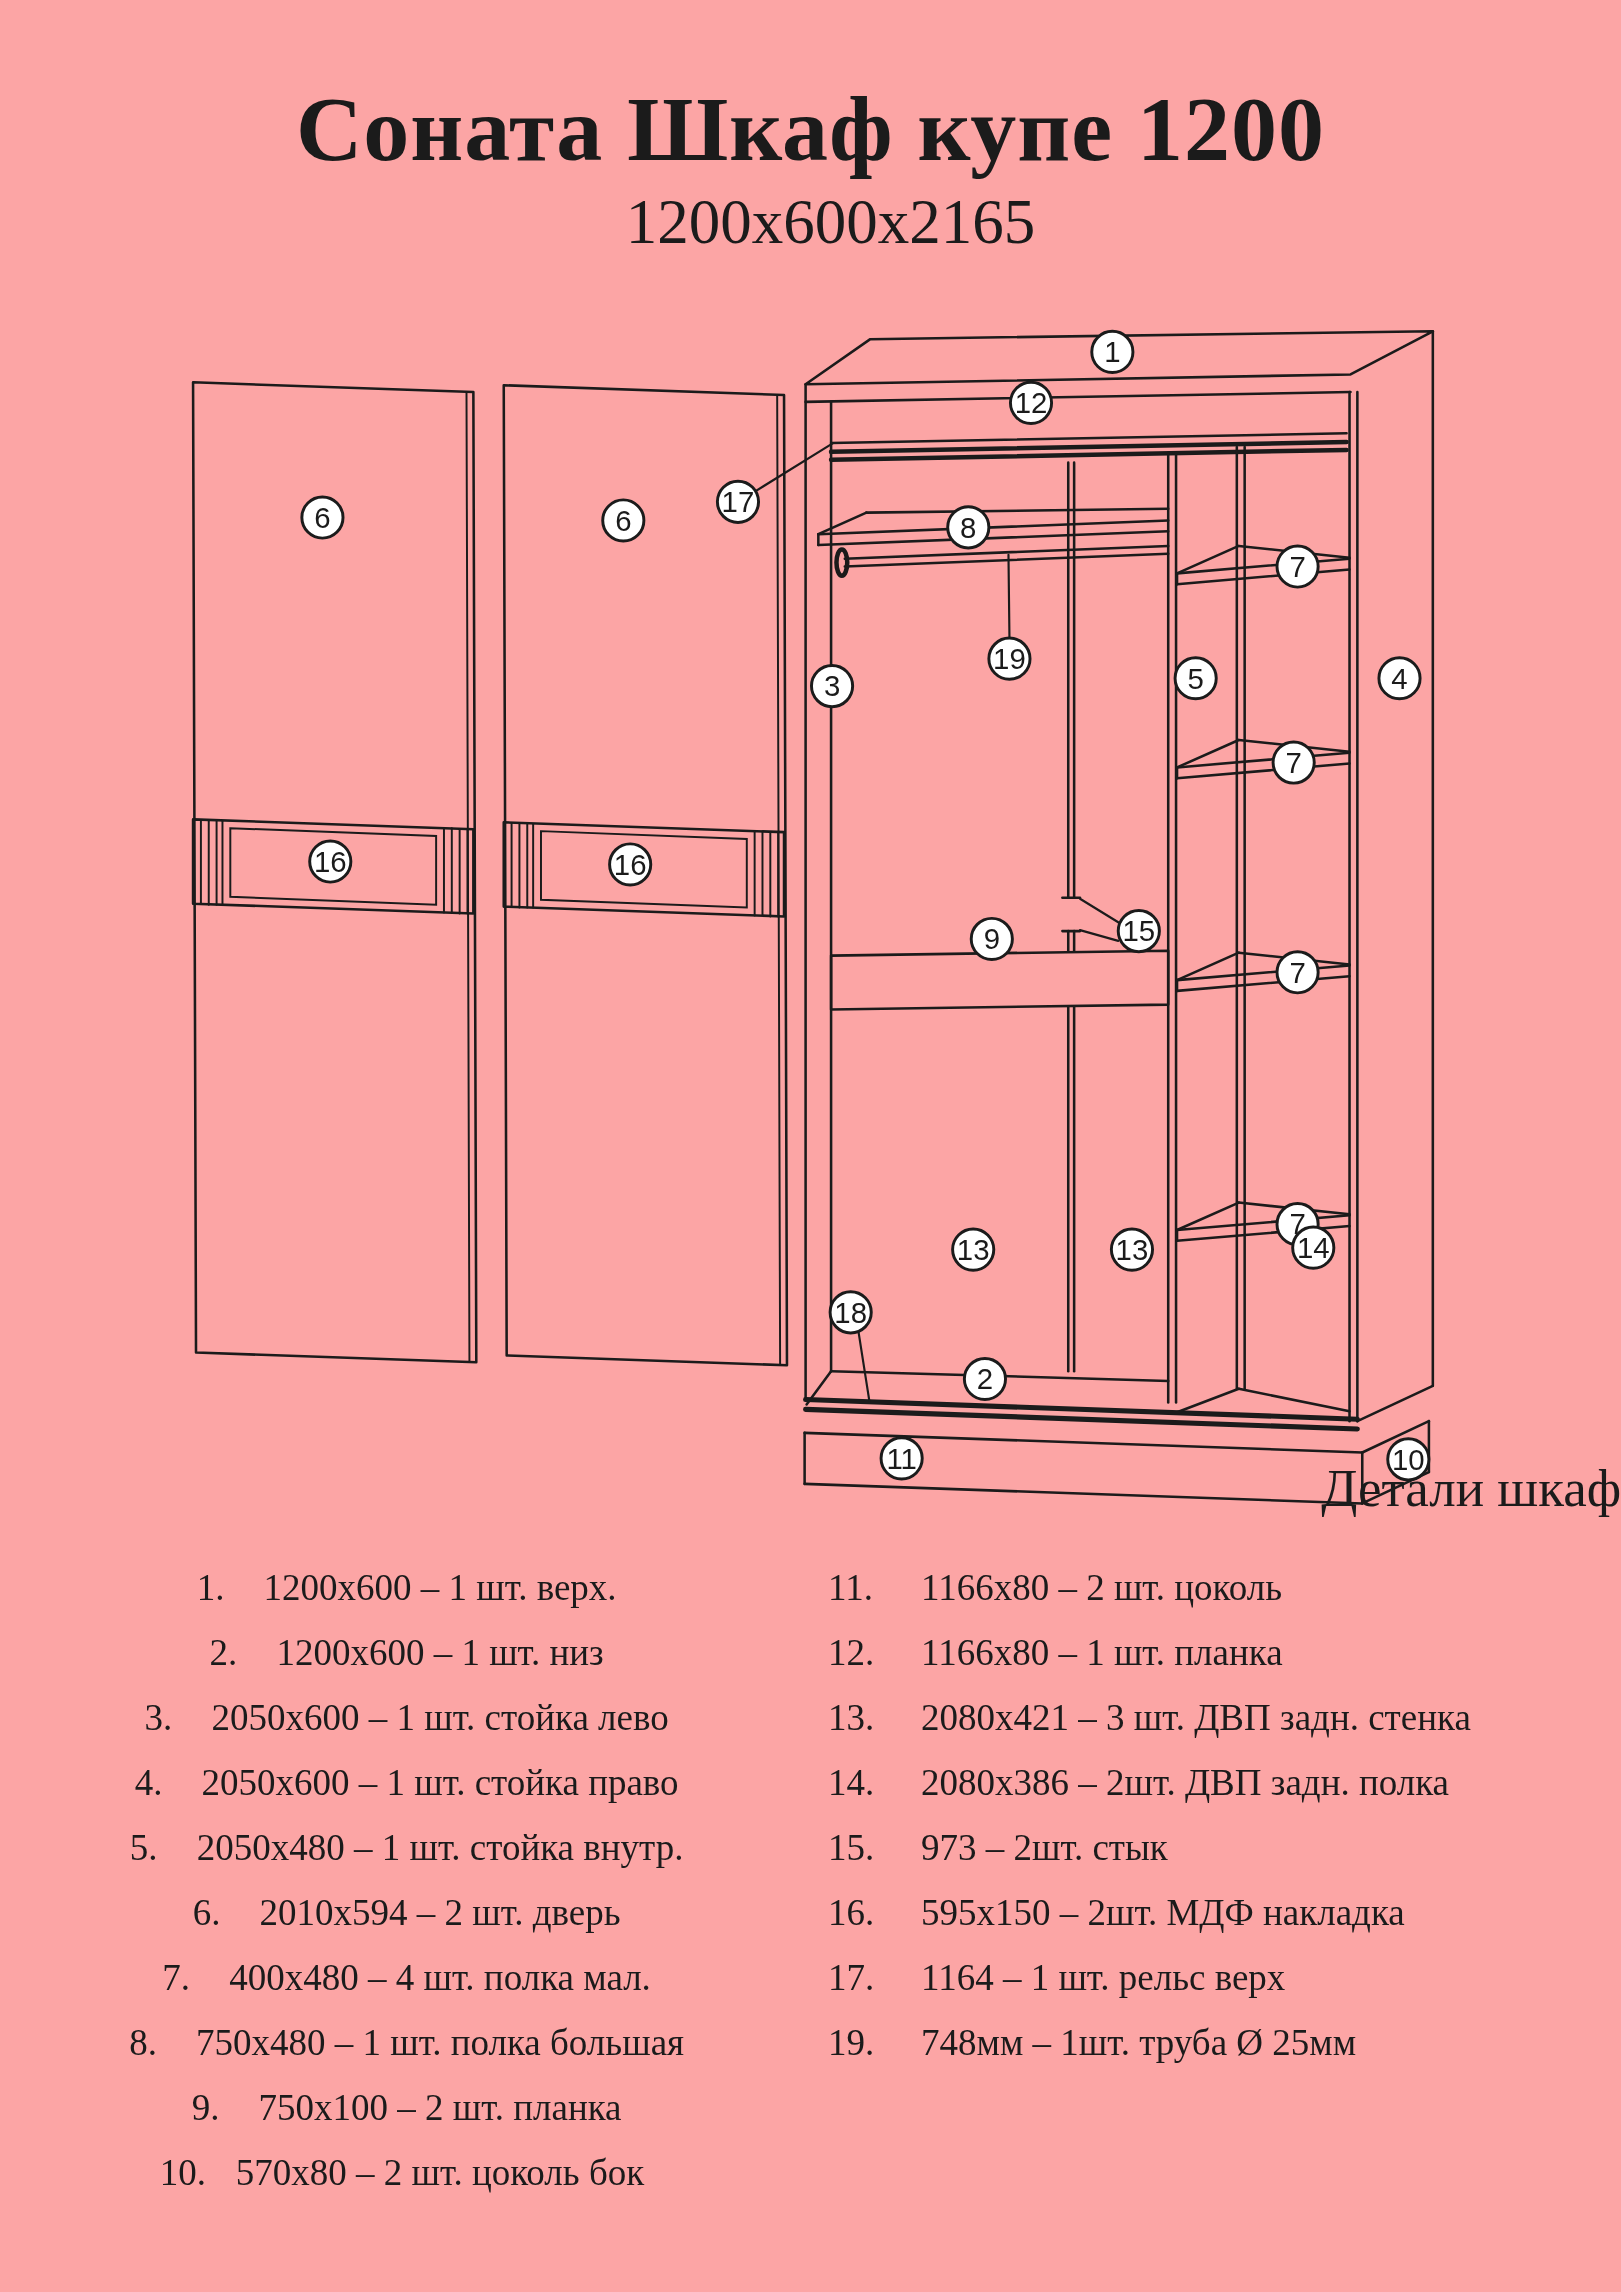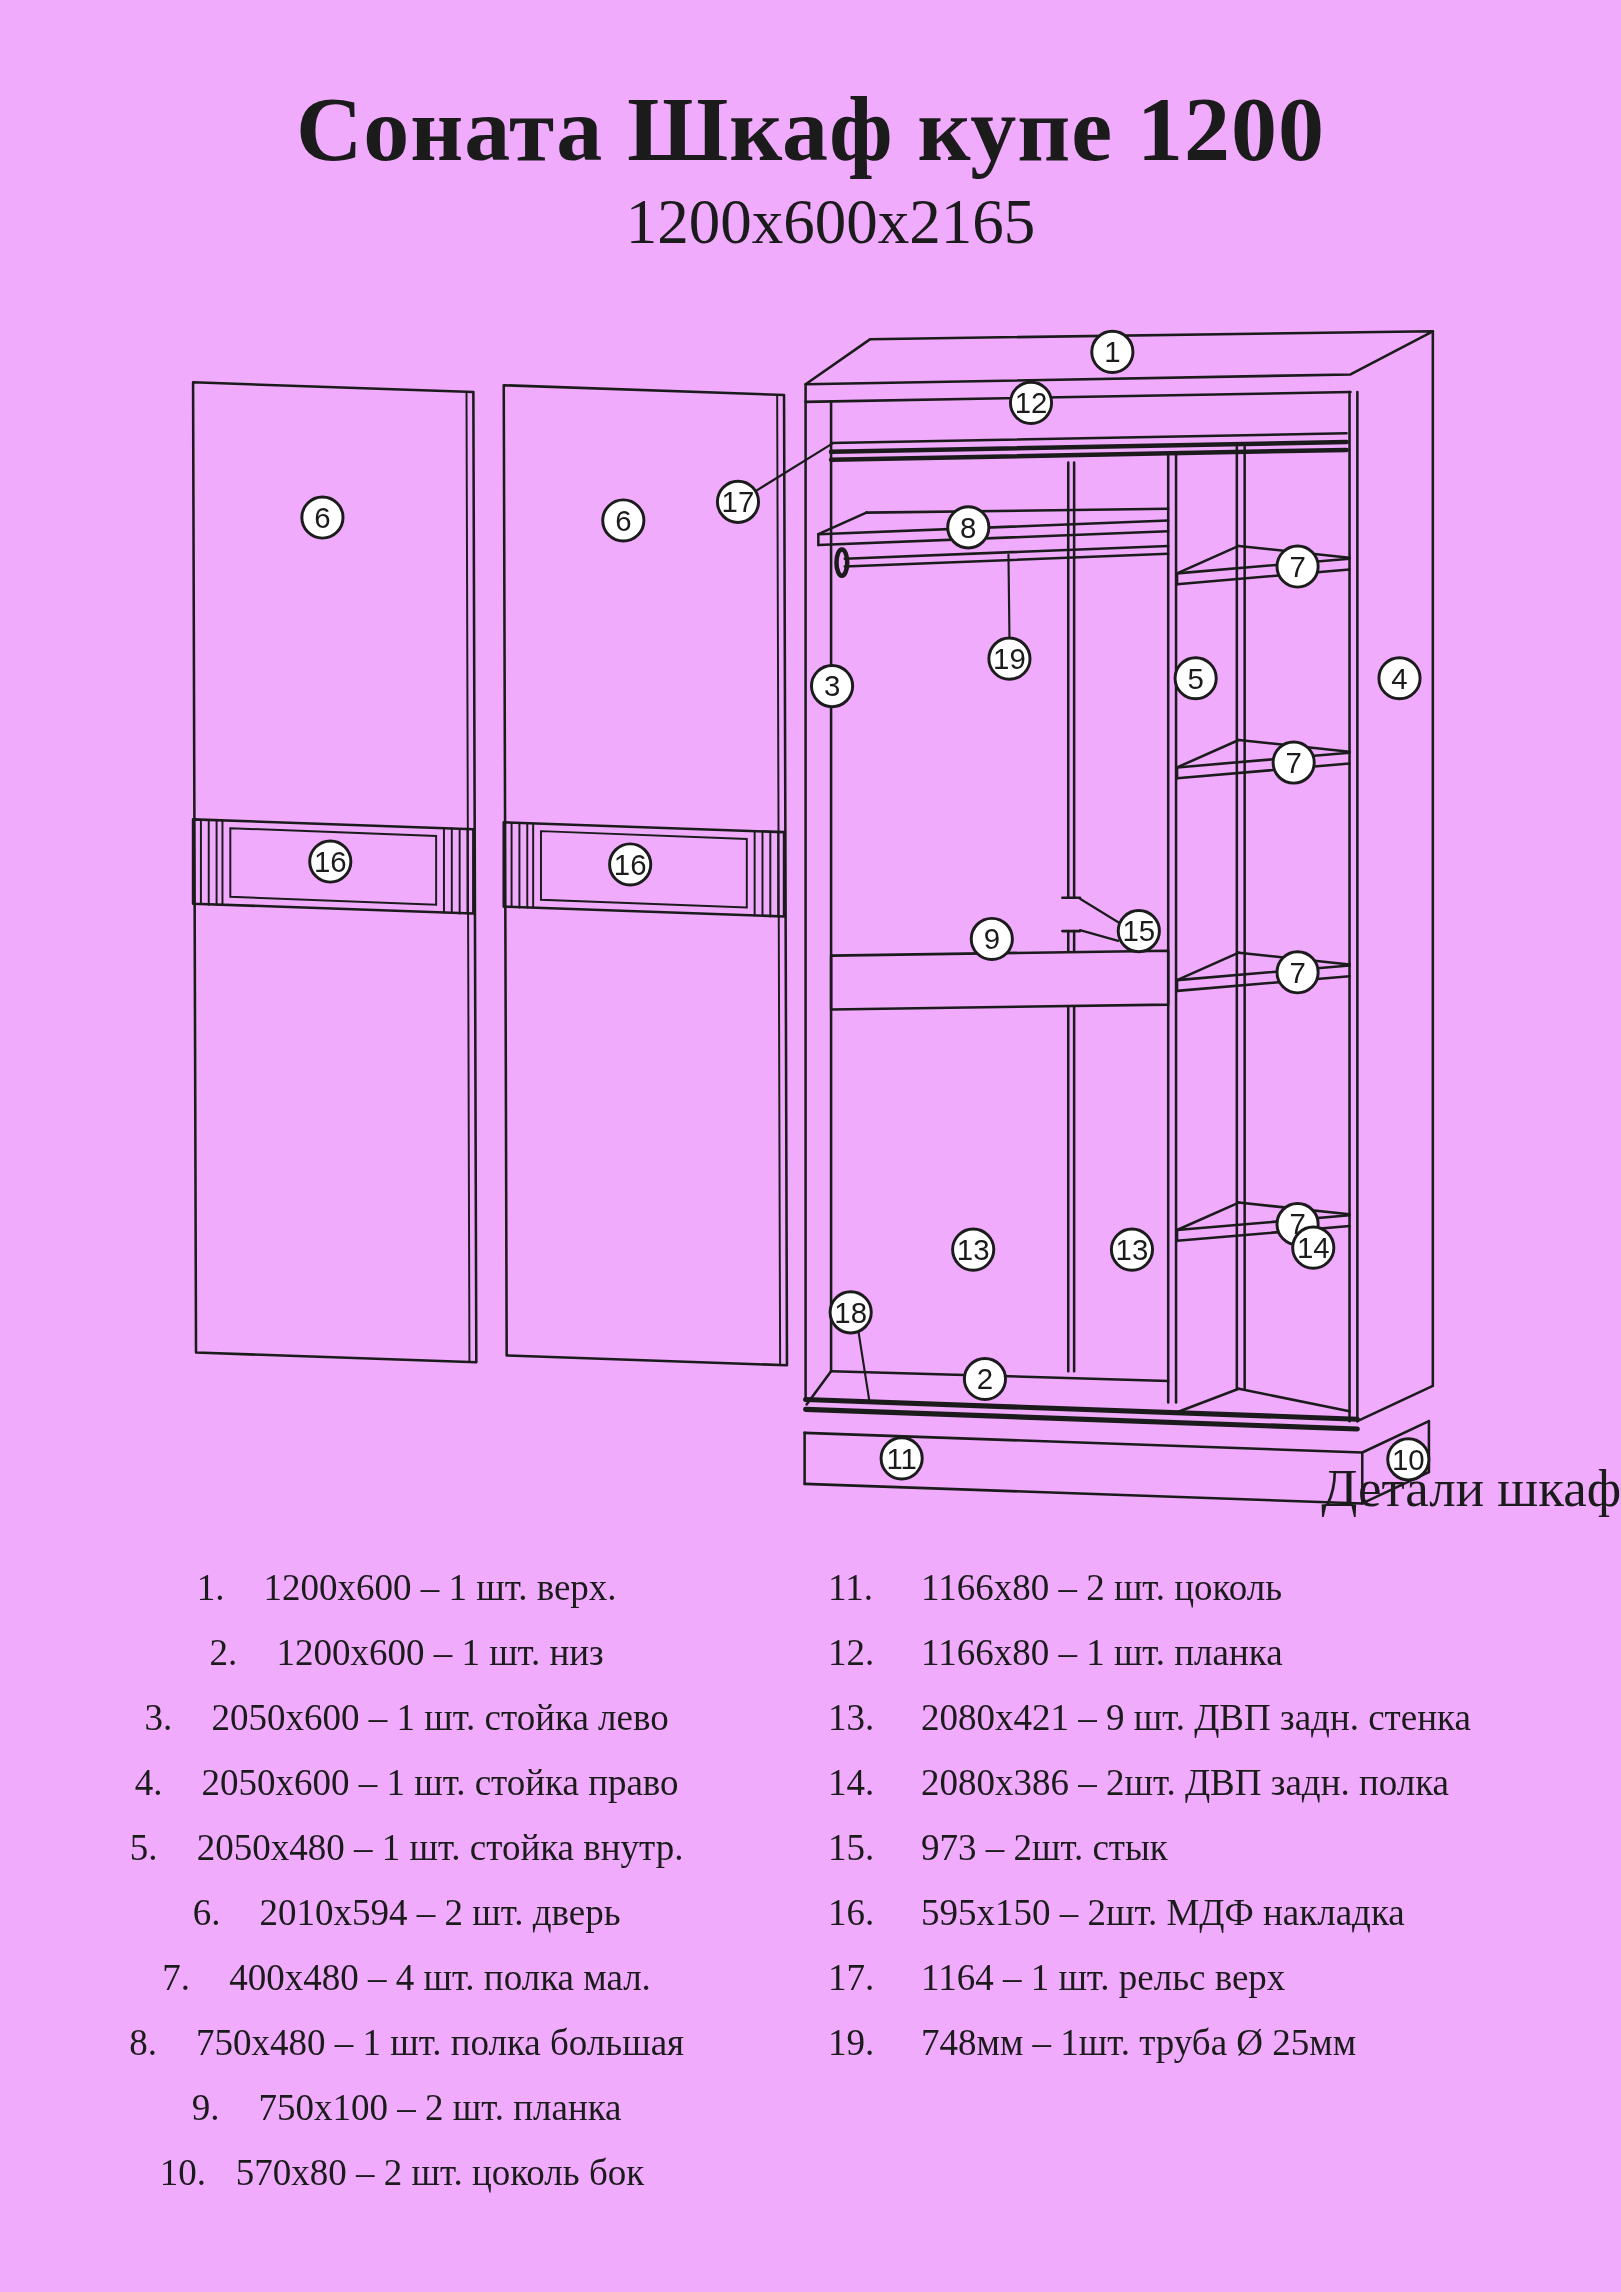--- a/index.html
+++ b/index.html
@@ -1,17 +1,17 @@
 <!DOCTYPE html>
 <html><head>
 <meta charset="utf-8">
 <style>
   html,body{margin:0;padding:0;background:#888;}
   .page{
-    position:relative;width:1621px;height:2293px;background:#f0abfc;
+    position:relative;width:1621px;height:2293px;background:#fca5a5;
     margin:0 auto;overflow:hidden;
     font-family:"Liberation Serif", serif;color:#1b1b1b;
   }
   .title{
     position:absolute;top:76px;left:0;width:100%;text-align:center;
     font-size:92px;font-weight:bold;letter-spacing:1px;
   }
   .subtitle{
     position:absolute;top:186px;left:0;width:100%;text-align:center;
     font-size:63px;font-weight:normal;margin-left:20px;
@@ -310,21 +310,21 @@
       <div class="part-row"><span class="part-num">5.</span><span class="part-text">2050х480 – 1 шт. стойка внутр.</span></div>
       <div class="part-row"><span class="part-num">6.</span><span class="part-text">2010х594 – 2 шт. дверь</span></div>
       <div class="part-row"><span class="part-num">7.</span><span class="part-text">400х480 – 4 шт. полка мал.</span></div>
       <div class="part-row"><span class="part-num">8.</span><span class="part-text">750х480 – 1 шт. полка большая</span></div>
       <div class="part-row"><span class="part-num">9.</span><span class="part-text">750х100 – 2 шт. планка</span></div>
       <div class="part-row"><span class="part-num">10.</span><span class="part-text">570х80 – 2 шт. цоколь бок</span></div>
     </div>
   <div id="col-right" class="parts-col">
       <div class="part-row"><span class="part-num">11.</span><span class="part-text">1166х80 – 2 шт. цоколь</span></div>
       <div class="part-row"><span class="part-num">12.</span><span class="part-text">1166х80 – 1 шт. планка</span></div>
-      <div class="part-row"><span class="part-num">13.</span><span class="part-text">2080х421 – 9 шт. ДВП задн. стенка</span></div>
+      <div class="part-row"><span class="part-num">13.</span><span class="part-text">2080х421 – 3 шт. ДВП задн. стенка</span></div>
       <div class="part-row"><span class="part-num">14.</span><span class="part-text">2080х386 – 2шт. ДВП задн. полка</span></div>
       <div class="part-row"><span class="part-num">15.</span><span class="part-text">973 – 2шт. стык</span></div>
       <div class="part-row"><span class="part-num">16.</span><span class="part-text">595х150 – 2шт. МДФ накладка</span></div>
       <div class="part-row"><span class="part-num">17.</span><span class="part-text">1164 – 1 шт. рельс верх</span></div>
       <div class="part-row"><span class="part-num">19.</span><span class="part-text">748мм – 1шт. труба Ø 25мм</span></div>
     </div>
 
 </div>
 
 

